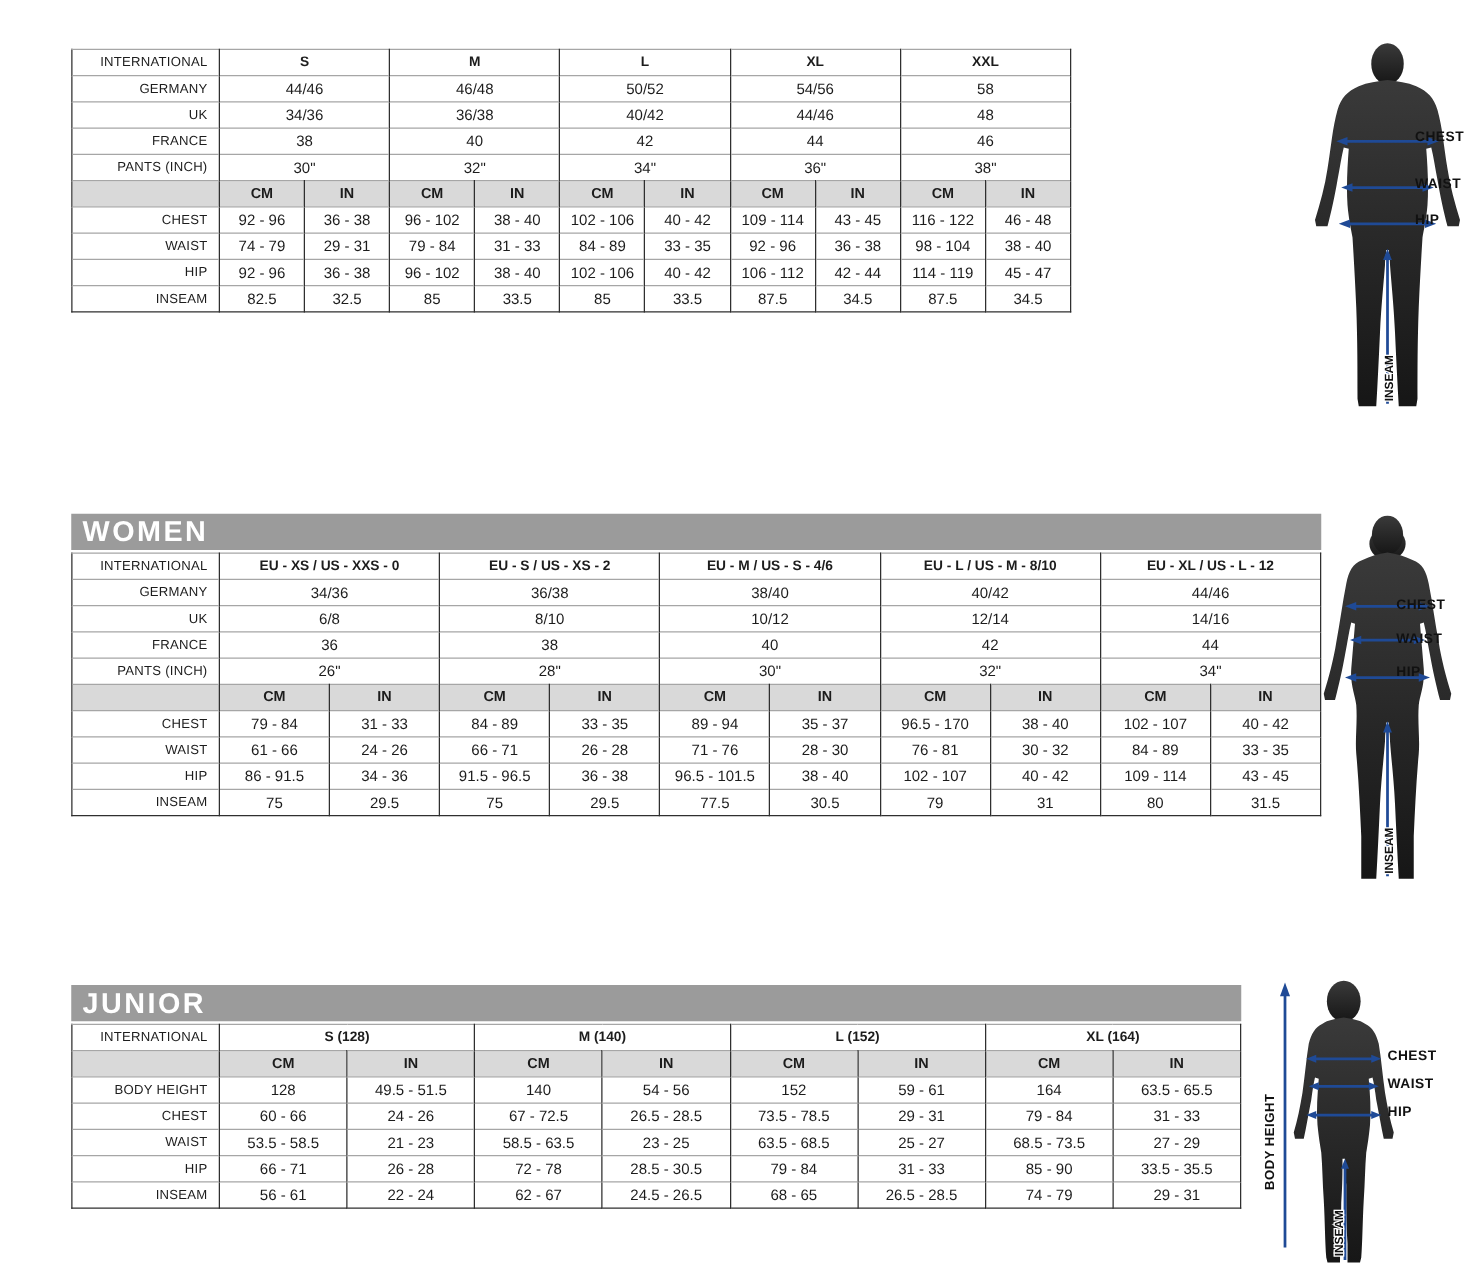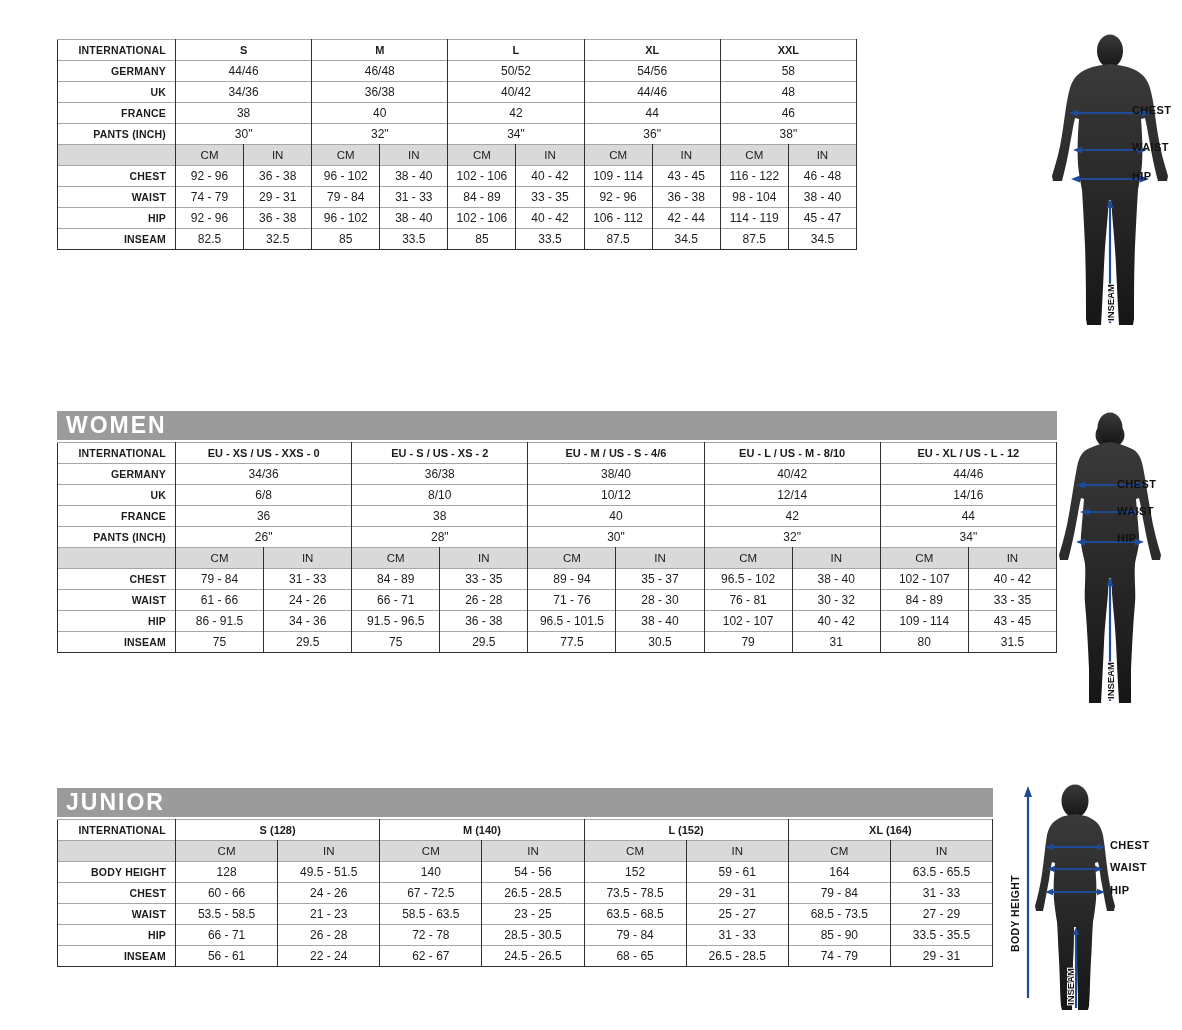--- a/index.html
+++ b/index.html
@@ -15,23 +15,23 @@
   }
   table.size{border-collapse:collapse;table-layout:fixed;width:100%;margin-top:2px}
   table.size col.col-label{width:118px}
   table.size td{
     height:20px;font-size:12px;text-align:center;color:#1c1c1c;
     border-right:1px solid #2f2f2f;border-top:1px solid #a6a6a6;
     padding:0 2px;white-space:nowrap;overflow:hidden;
   }
   table.size td.lbl{
     border-left:1px solid #2f2f2f;text-align:right;padding-right:9px;
-    font-weight:bold;font-size:10.5px;letter-spacing:.2px;
-  }
-  table.size tr.units td{background:#d9d9d9;font-weight:normal;font-size:11.5px}
+    font-weight:normal;font-size:10.5px;letter-spacing:.2px;
+  }
+  table.size tr.units td{background:#d9d9d9;font-weight:bold;font-size:11.5px}
   table.size tr.intl td.val{font-weight:bold;font-size:11px}
   table.size tr:last-child td{border-bottom:1px solid #2f2f2f}
   .figure{position:absolute}
   .figure svg{position:absolute;left:0;top:0}
   .fig-label{
     position:absolute;font-size:11px;font-weight:bold;color:#111;
     letter-spacing:.4px;white-space:nowrap;
   }
   .meas line{stroke:#1f4a96;stroke-width:2.2}
   .meas polygon{fill:#1f4a96}
@@ -240,21 +240,21 @@
           <td class="unit">IN</td>
         </tr>
         <tr>
           <td class="lbl">CHEST</td>
           <td class="val">79 - 84</td>
           <td class="val">31 - 33</td>
           <td class="val">84 - 89</td>
           <td class="val">33 - 35</td>
           <td class="val">89 - 94</td>
           <td class="val">35 - 37</td>
-          <td class="val">96.5 - 102</td>
+          <td class="val">96.5 - 170</td>
           <td class="val">38 - 40</td>
           <td class="val">102 - 107</td>
           <td class="val">40 - 42</td>
         </tr>
         <tr>
           <td class="lbl">WAIST</td>
           <td class="val">61 - 66</td>
           <td class="val">24 - 26</td>
           <td class="val">66 - 71</td>
           <td class="val">26 - 28</td>

